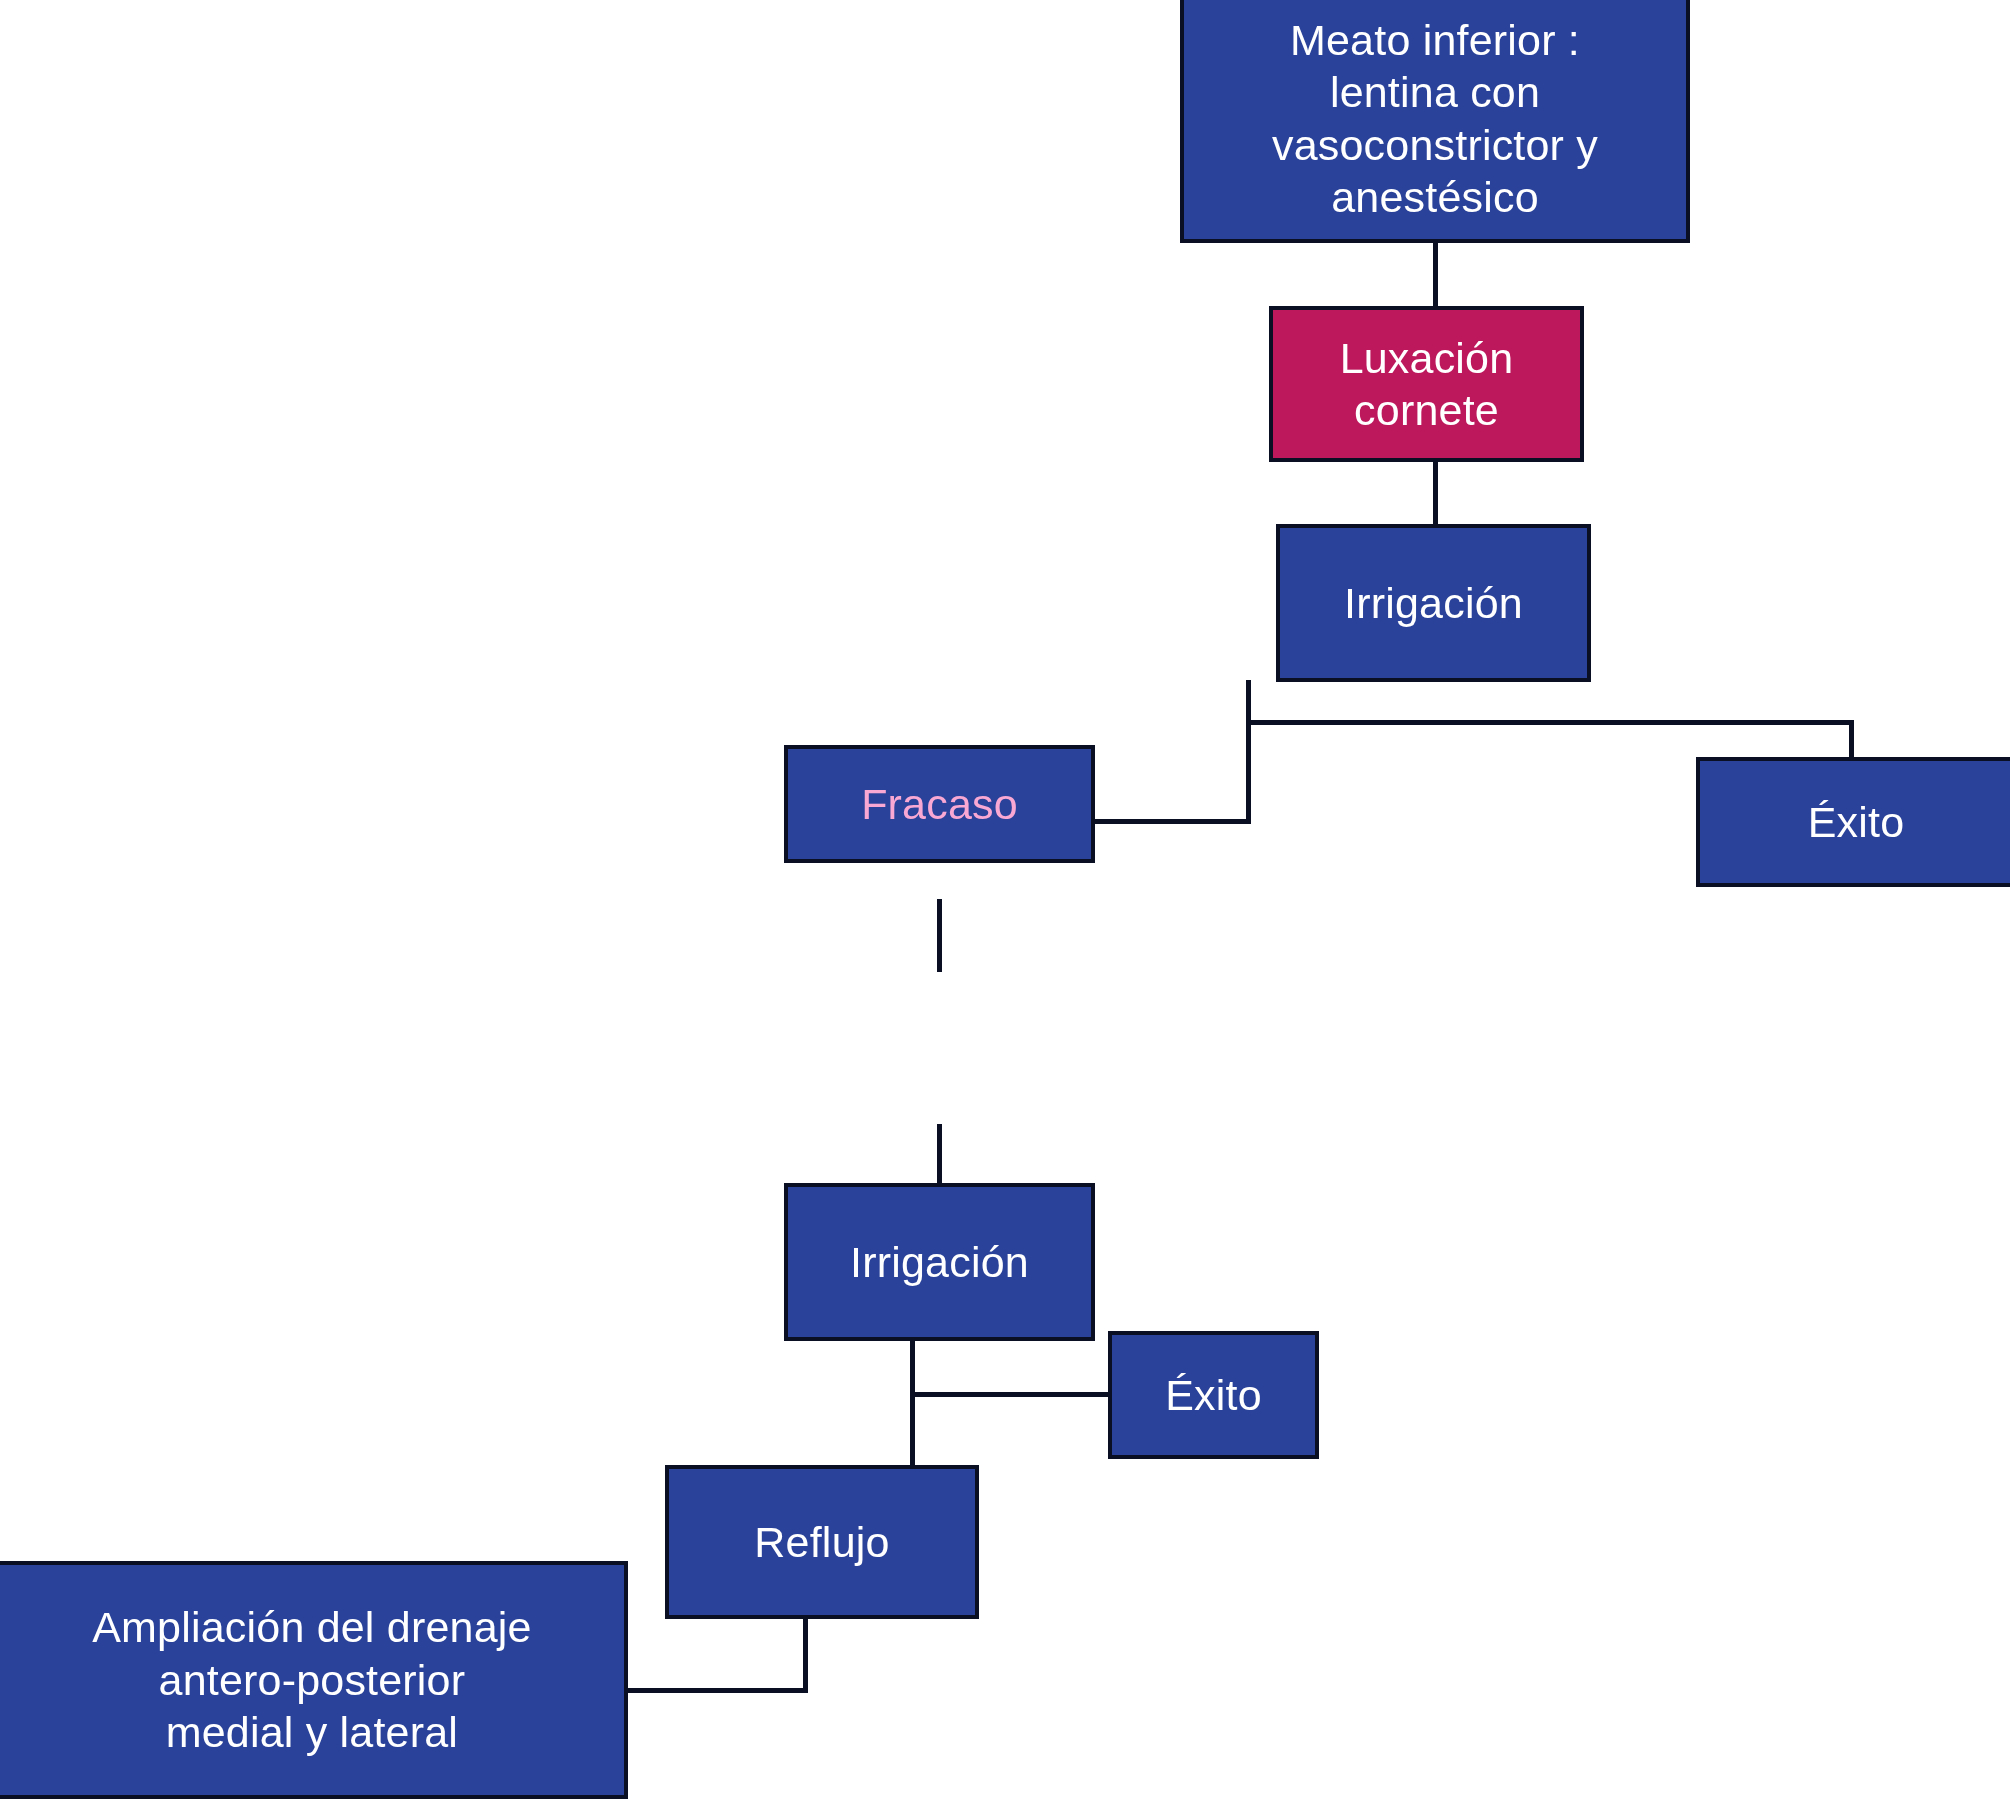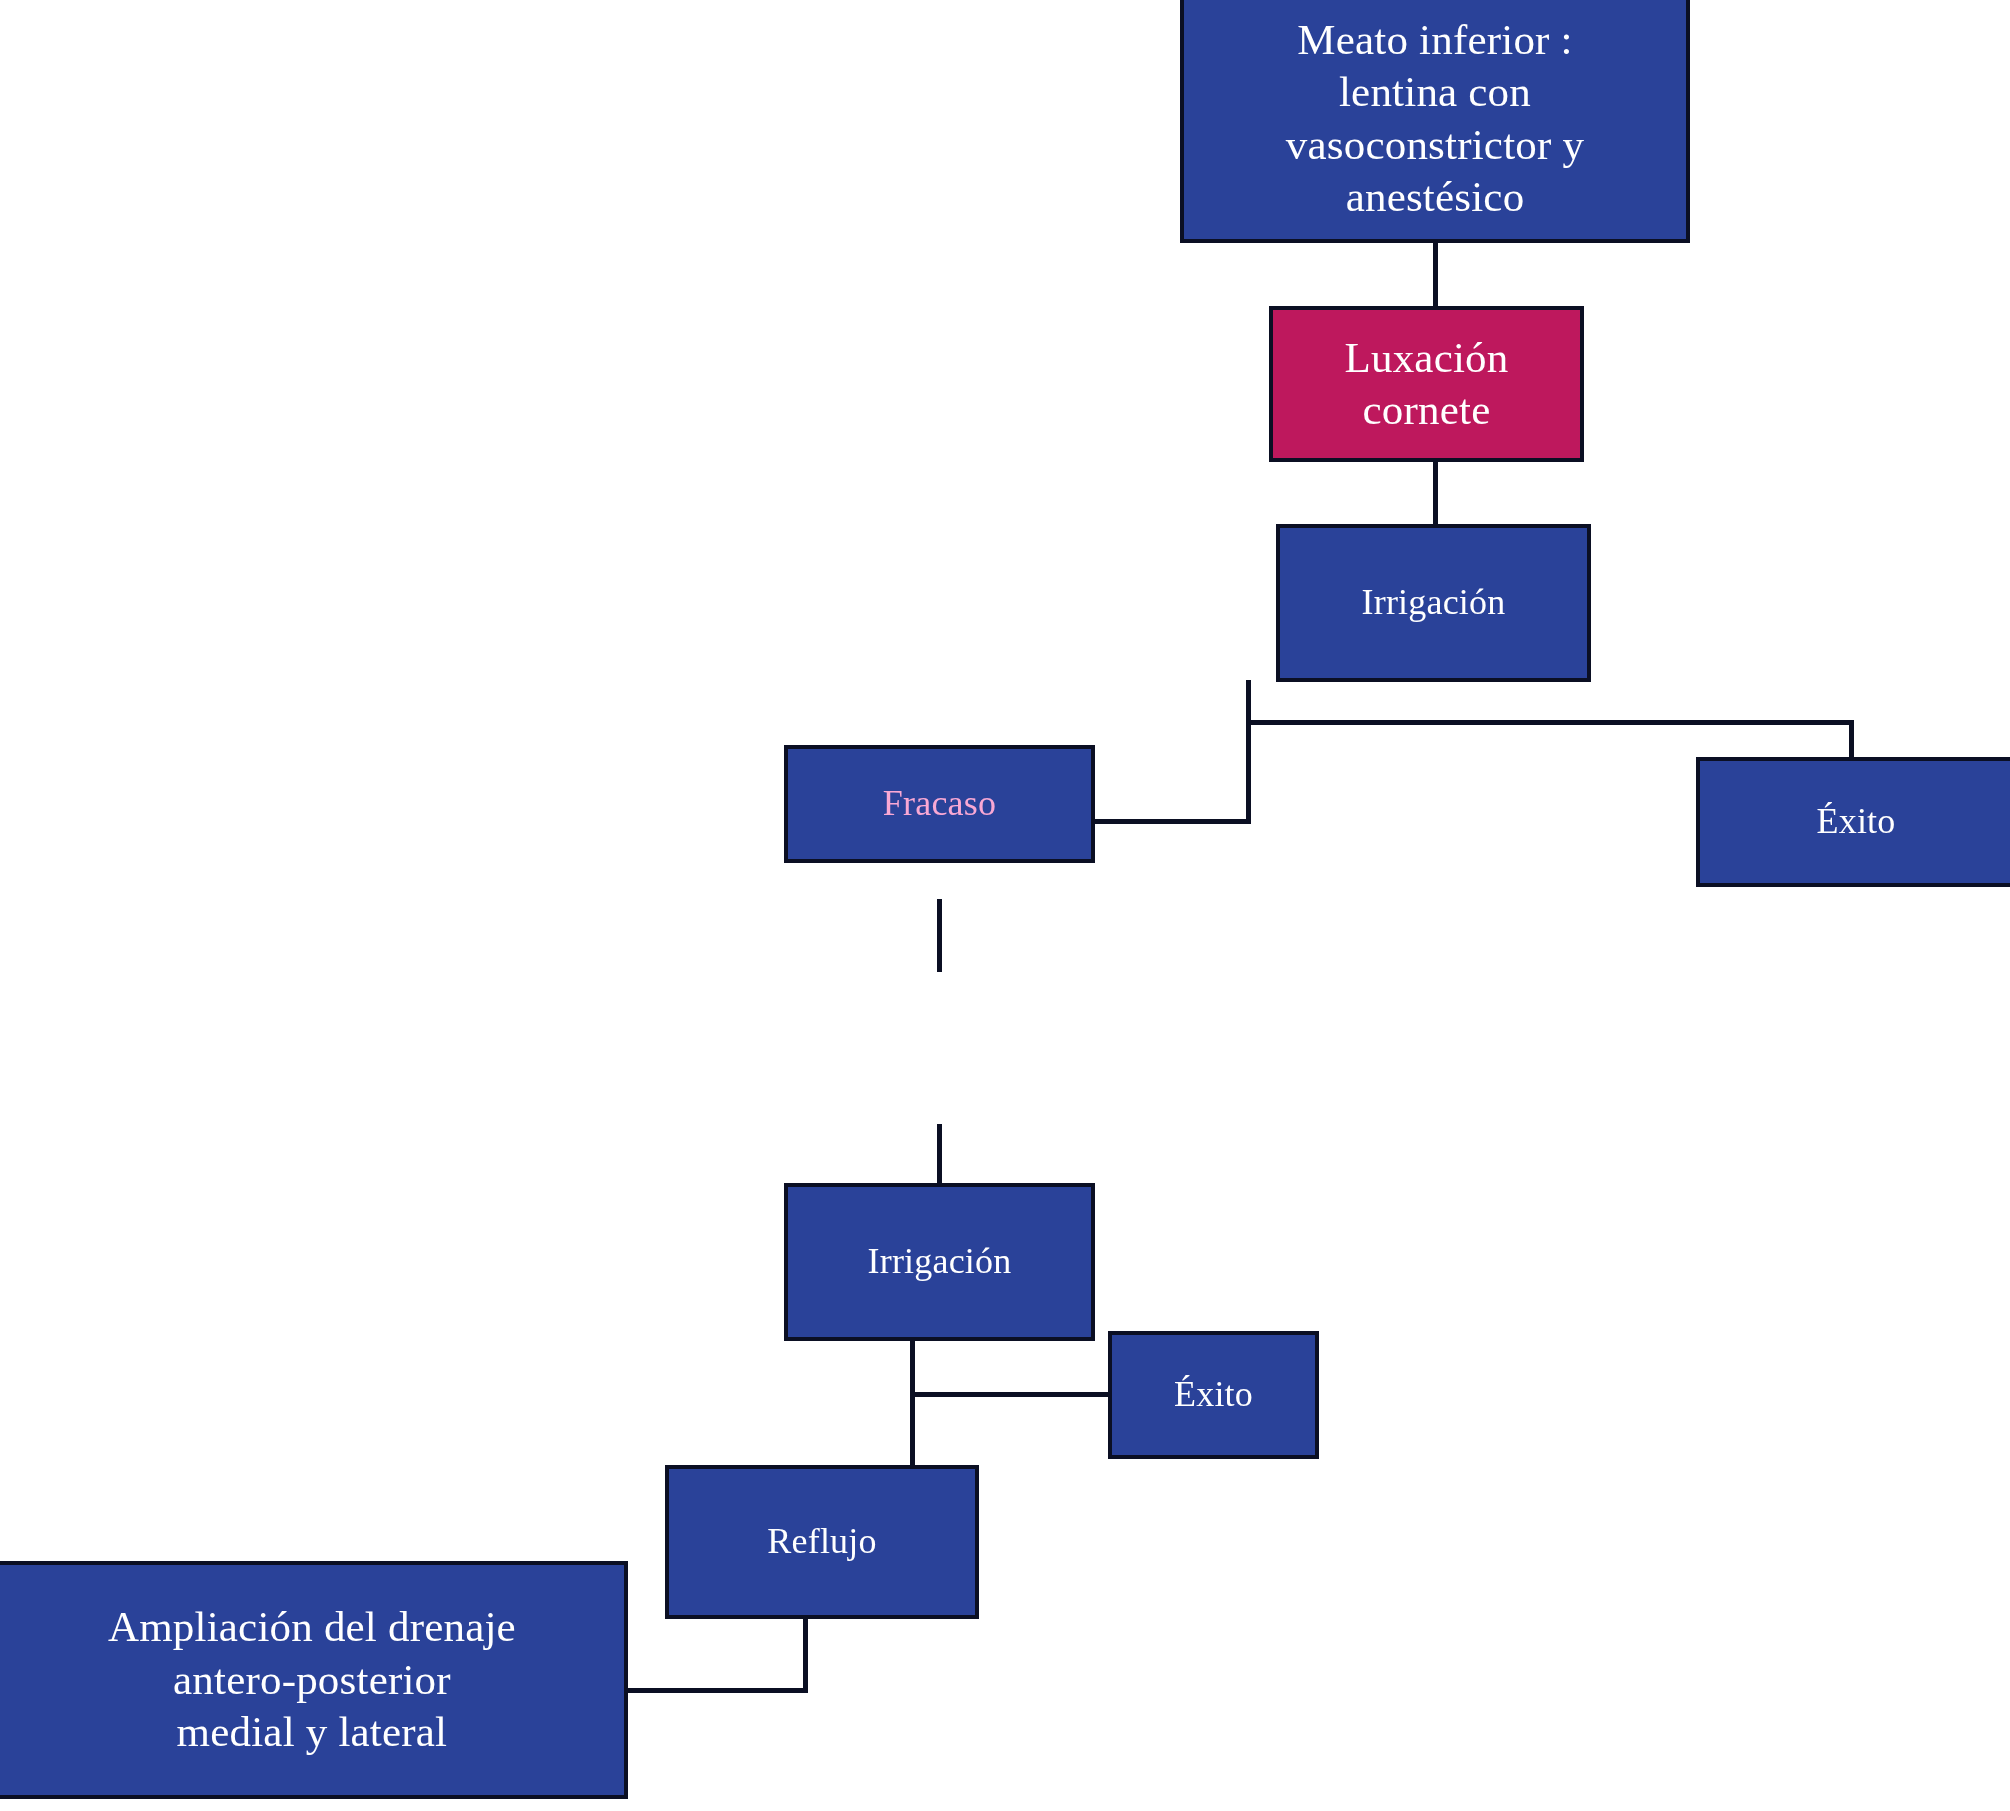--- a/index.html
+++ b/index.html
@@ -21,41 +21,41 @@
     position: absolute;
     box-sizing: border-box;
     background: #2a4299;
     border: 4.6px solid #0b0f23;
     color: #ffffff;
     display: flex;
     align-items: center;
     justify-content: center;
     text-align: center;
     line-height: 1.22;
-    font-size: 36px;
+    font-size: 43px;
     font-weight: 400;
     letter-spacing: 0.2px;
     z-index: 2;
     white-space: pre-line;
   }
   .node.multiline {
     font-size: 43px;
   }
   .conn {
     position: absolute;
     background: #0b0f23;
     z-index: 1;
   }
   .conn.h { height: 4.6px; }
   .conn.v { width: 4.6px; }
 </style>
 </head>
 <body>
 
-<div id="canvas" style="background: rgb(255, 255, 255); font-family: Liberation Serif, serif;">
+<div id="canvas" style="background: rgb(255, 255, 255);">
 
   <div class="conn v" style="left: 1433px; top: 241px; height: 67px; background: rgb(11, 15, 35);"></div>
 
   <div class="conn v" style="left: 1433px; top: 460px; height: 66px; background: rgb(11, 15, 35);"></div>
 
   <div class="conn v" style="left: 1246px; top: 680px; height: 144px; background: rgb(11, 15, 35);"></div>
 
   <div class="conn h" style="left: 1246px; top: 720px; width: 237px; background: rgb(11, 15, 35);"></div>
   <div class="conn v" style="left: 1849px; top: 720px; height: 39px; background: rgb(11, 15, 35);"></div>
   <div class="conn h" style="left: 1478px; top: 720px; width: 376px; background: rgb(11, 15, 35);"></div>

